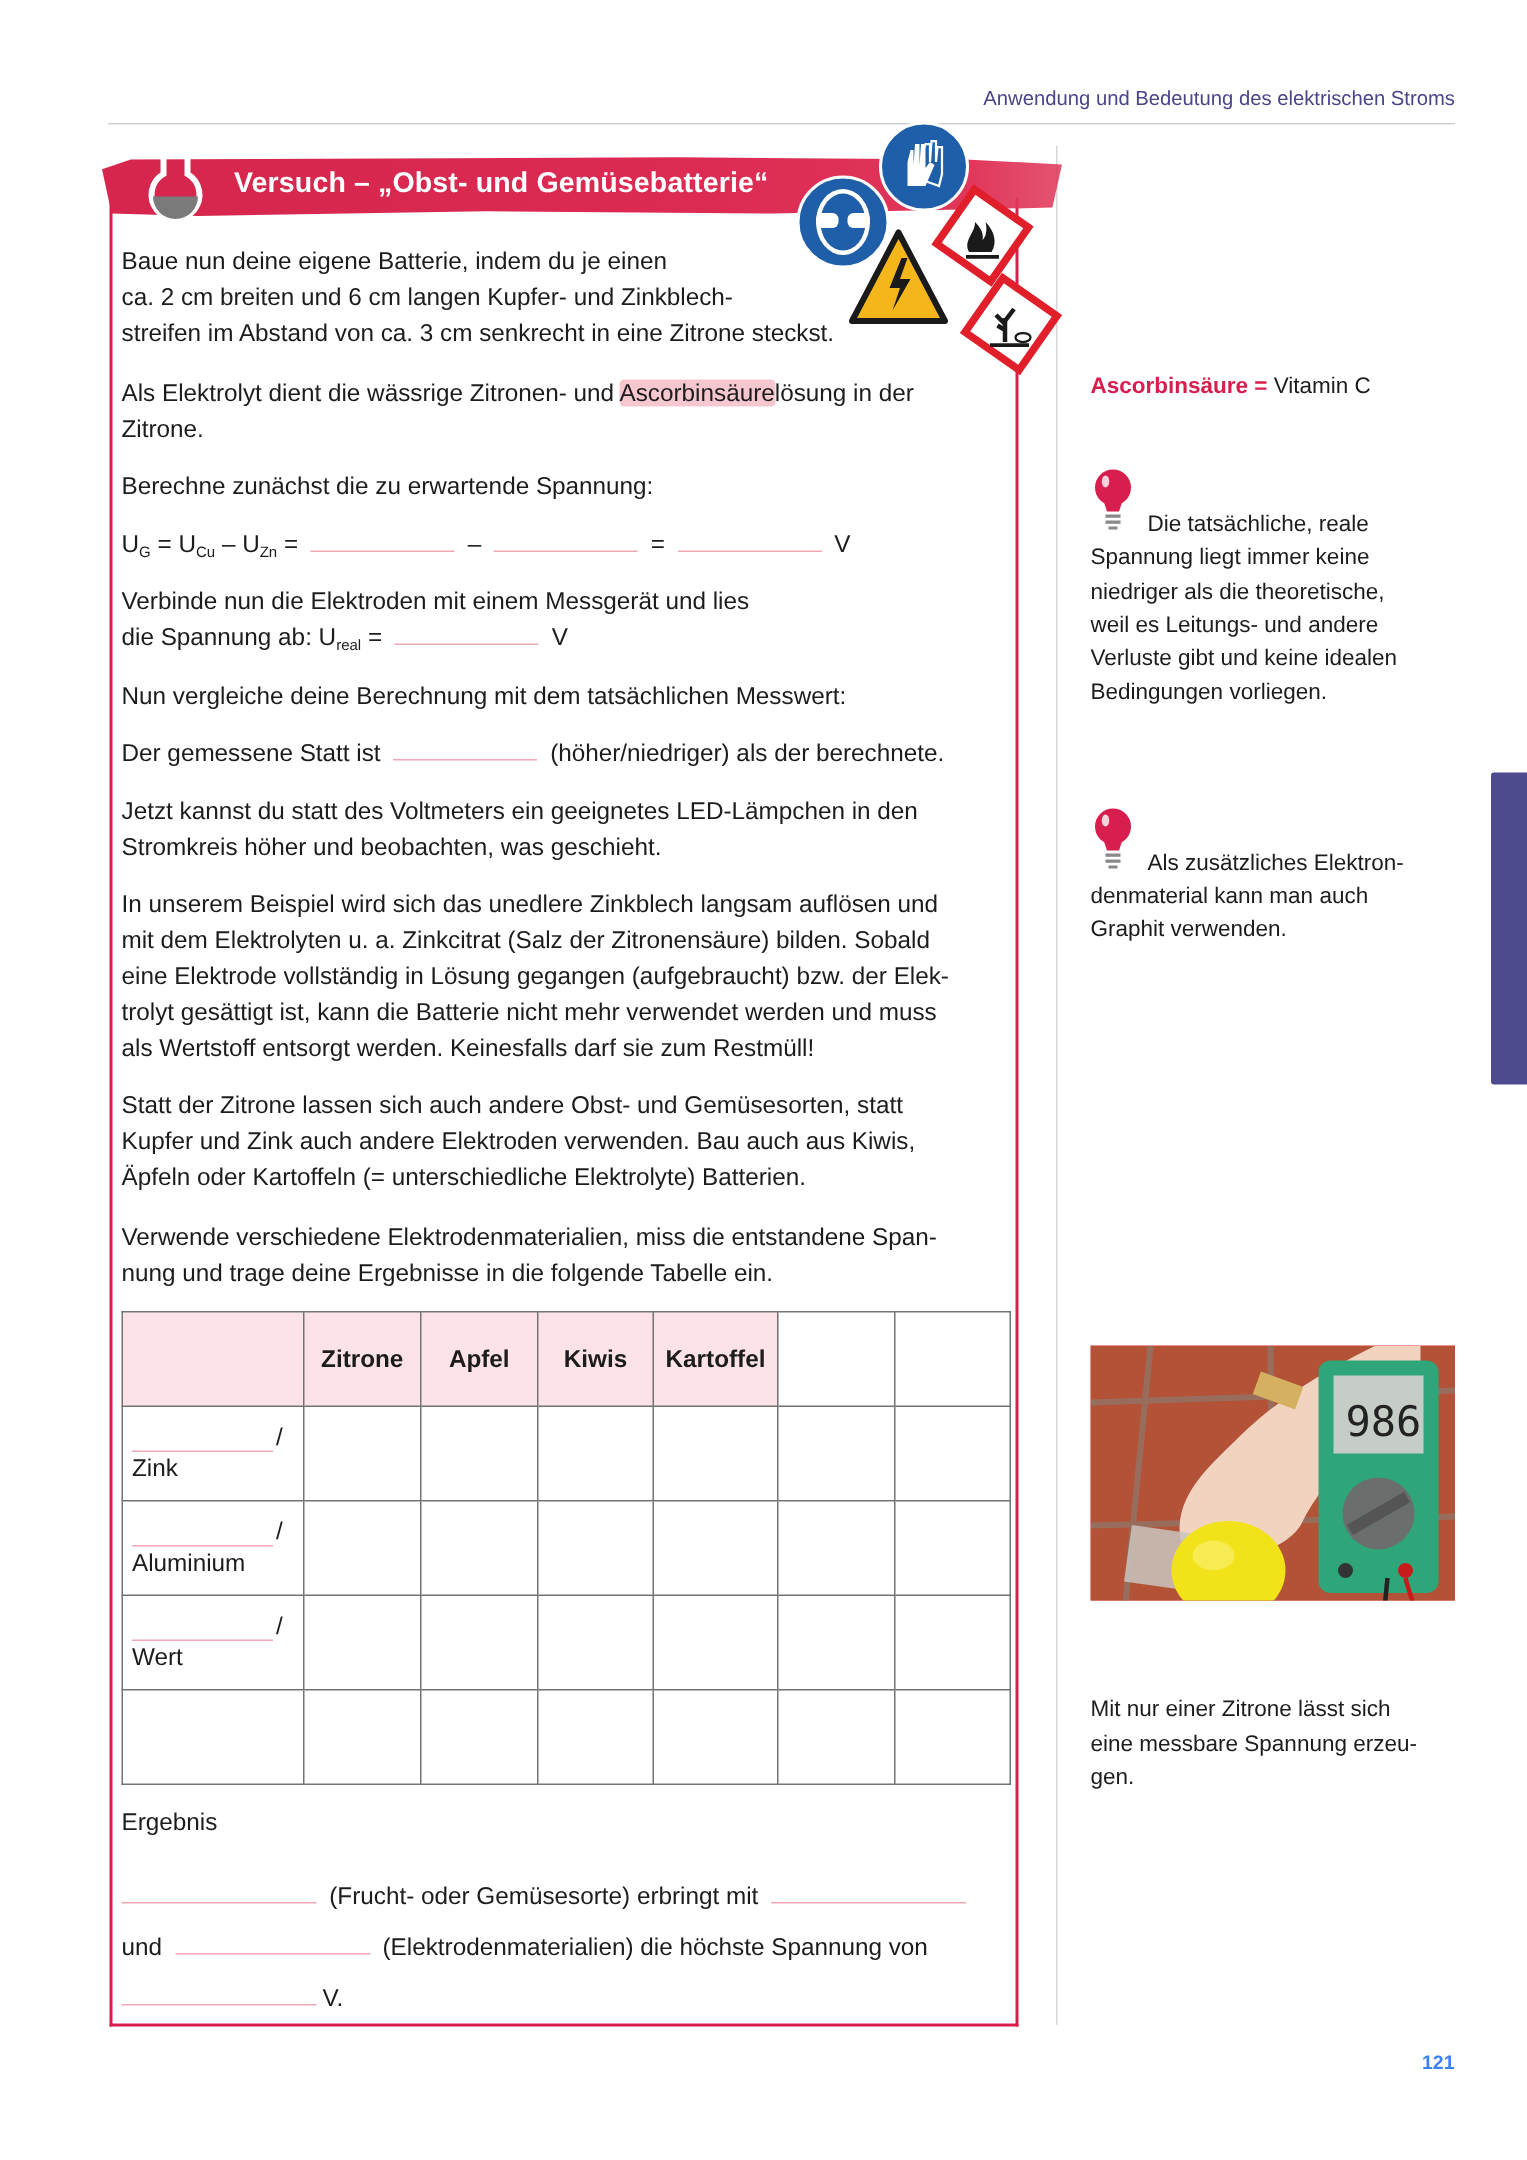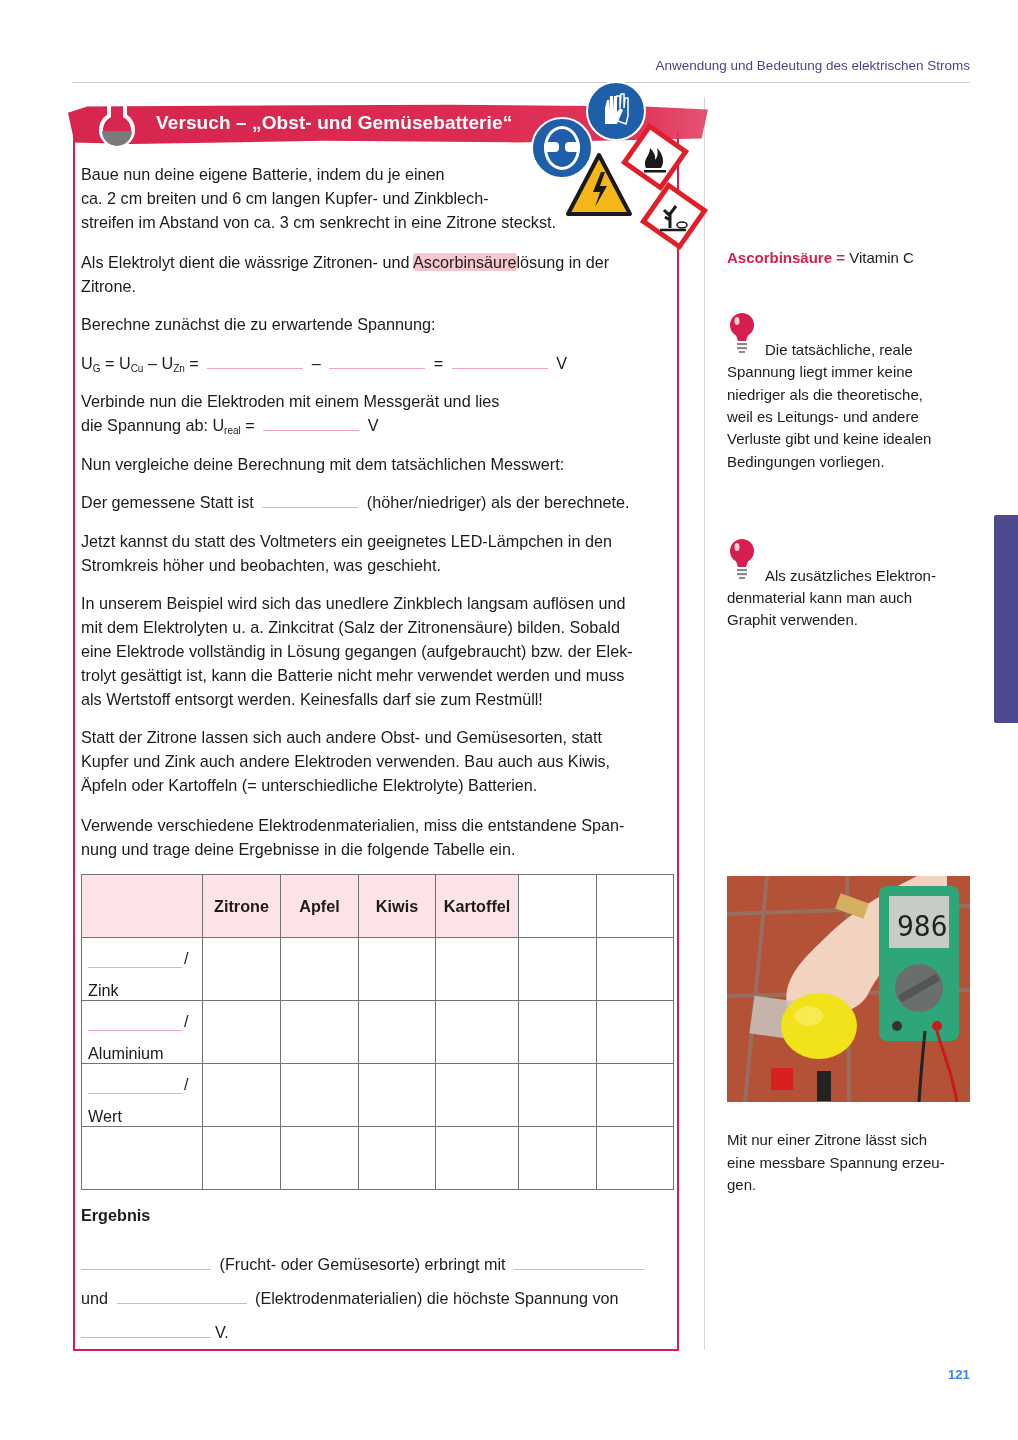--- a/index.html
+++ b/index.html
@@ -27,29 +27,29 @@
   .blank { display: inline-block; border-bottom: 1px solid #f0a8b6; height: 1px; vertical-align: baseline; margin: 0 4px; }
   sub { font-size: 10px; vertical-align: -3px; }
 
   table.results { position: absolute; top: 874px; left: 81px; width: 592px; border-collapse: collapse; table-layout: fixed; }
   table.results td, table.results th { border: 1px solid #737373; height: 63px; font-size: 16.2px; }
   table.results th { font-weight: 700; text-align: center; }
   table.results th.tinted { background: #fde3e7; }
   td.row-head { vertical-align: top; padding: 8px 6px 0 6px; }
   .row-blank { display: flex; align-items: flex-end; height: 22px; }
   .row-blank .line { width: 94px; border-bottom: 1px solid #f0a8b6; margin-right: 2px; }
-  .row-label { display: block; margin-top: 13px; }
-
-  .ergebnis-title { position: absolute; top: 1206px; left: 81px; font-size: 16.2px; font-weight: 700; }
+  .row-label { display: block; margin-top: 2px; }
+
+  .ergebnis-title { position: absolute; top: 1206px; left: 81px; font-size: 16.2px; font-weight: 400; }
 
   .aside { position: absolute; left: 727px; font-size: 15px; line-height: 22.5px; color: #1c1c1c; }
   .aside .term { color: #d81e4e; font-weight: 700; }
   .bulb { position: absolute; width: 30px; height: 44px; }
 
-  .photo { position: absolute; top: 876px; left: 727px; width: 243px; height: 226px; overflow: hidden; background: #ef4444; }
+  .photo { position: absolute; top: 897px; left: 727px; width: 243px; height: 170px; overflow: hidden; background: #ef4444; }
   .caption { position: absolute; top: 1129px; left: 727px; font-size: 15px; line-height: 22.5px; width: 245px; }
   .page-num { position: absolute; top: 1367px; left: 948px; font-size: 13px; color: #3b82f6; font-weight: 700; }
 </style>
 </head>
 <body>
 
 <div class="running-head">Anwendung und Bedeutung des elektrischen Stroms</div>
 <div class="head-rule"></div>
 <div class="side-rule"></div>
 <div class="thumb-tab"></div>

